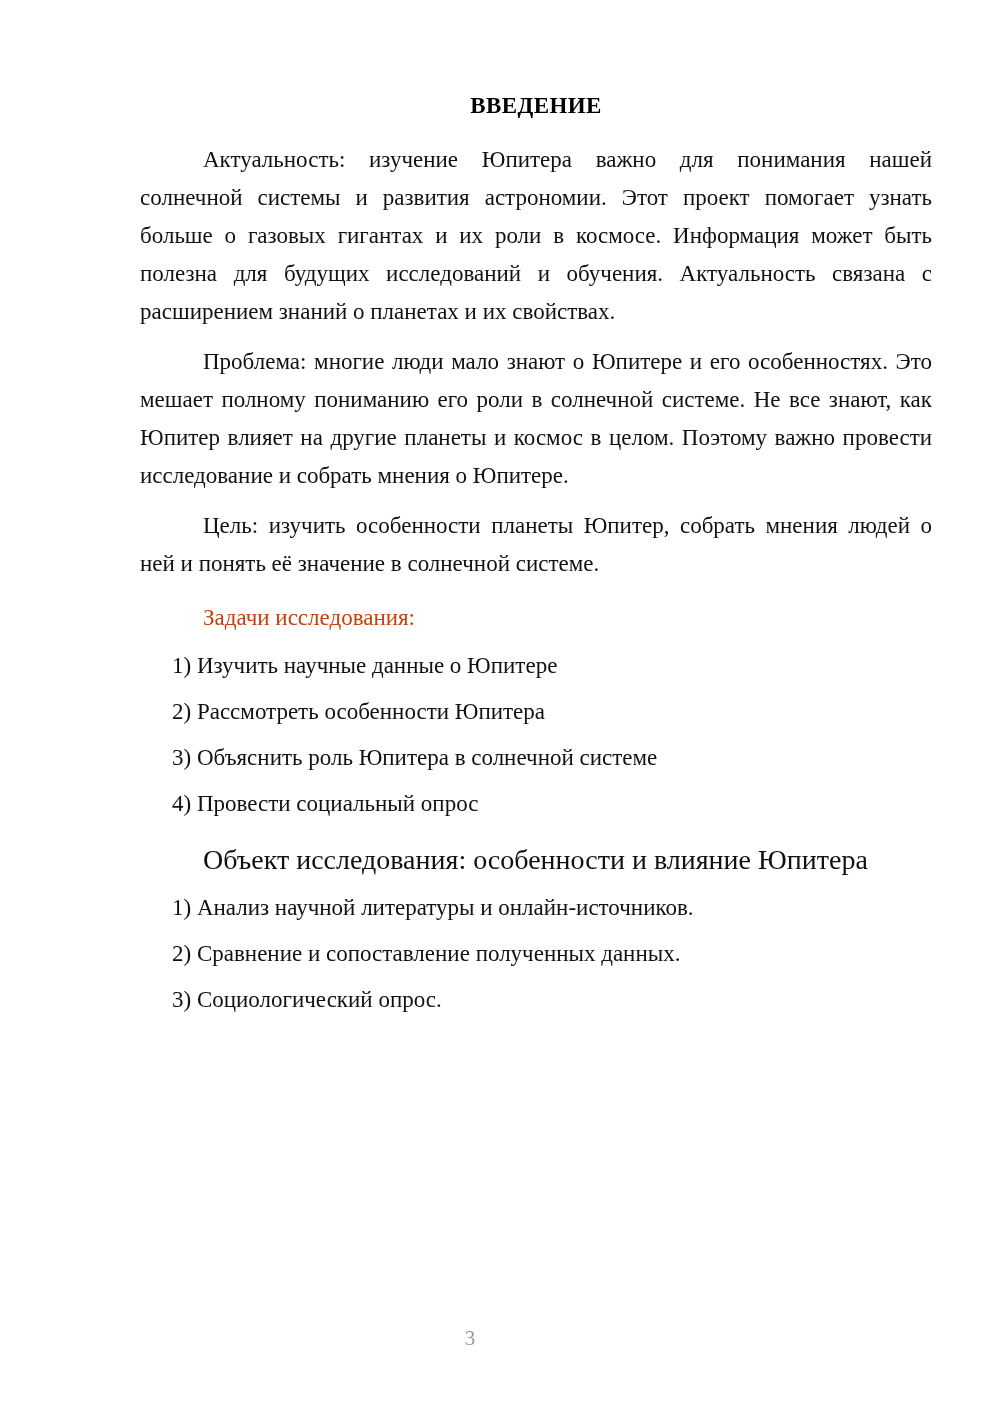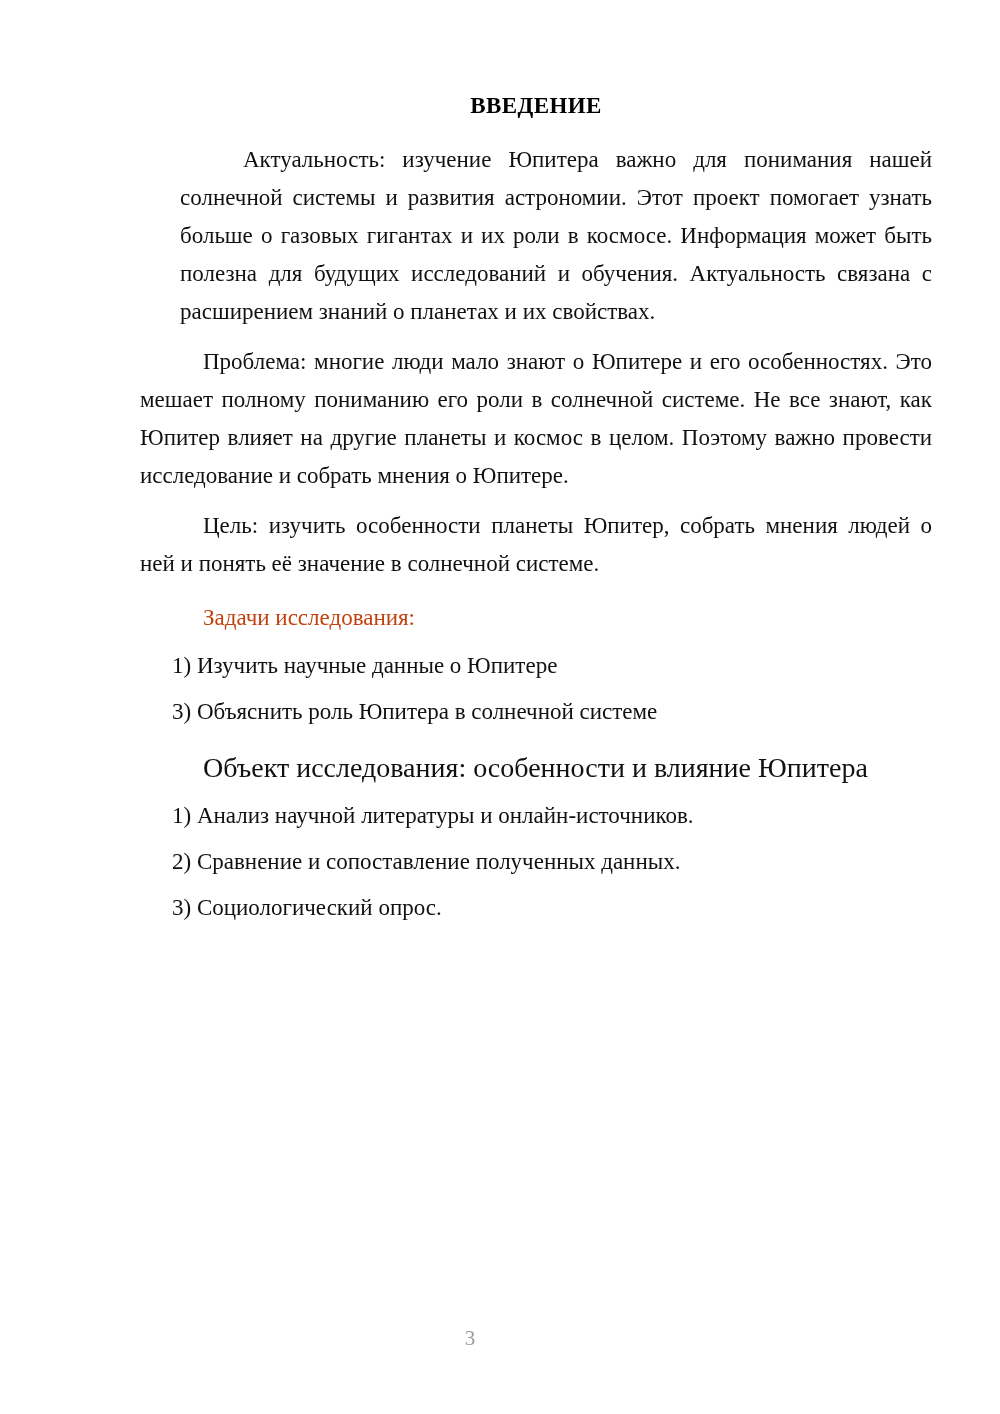--- a/index.html
+++ b/index.html
@@ -38,21 +38,20 @@
     line-height: 38px;
     text-align: justify;
     text-justify: inter-word;
     text-indent: 63px;
     margin: 0;
     padding-top: 12px;
     color: #111;
   }
   .para.first {
     padding-top: 20px;
-    margin-left: 40px;
   }
   .lead-line {
     font-size: 23px;
     line-height: 38px;
     text-align: left;
     text-indent: 63px;
     margin: 0;
     padding-top: 16px;
     color: #c2410c;
   }
@@ -107,21 +106,23 @@
     <p class="para first">Актуальность: изучение Юпитера важно для понимания нашей солнечной системы и развития астрономии. Этот проект помогает узнать больше о газовых гигантах и их роли в космосе. Информация может быть полезна для будущих исследований и обучения. Актуальность связана с расширением знаний о планетах и их свойствах.</p>
 
     <p class="para">Проблема: многие люди мало знают о Юпитере и его особенностях. Это мешает полному пониманию его роли в солнечной системе. Не все знают, как Юпитер влияет на другие планеты и космос в целом. Поэтому важно провести исследование и собрать мнения о Юпитере.</p>
 
     <p class="para">Цель: изучить особенности планеты Юпитер, собрать мнения людей о ней и понять её значение в солнечной системе.</p>
 
     <p class="lead-line">Задачи исследования:</p>
 
     <ul class="list tasks">
       <li class="list-item">1) Изучить научные данные о Юпитере</li>
+      <li class="list-item">2) Рассмотреть особенности Юпитера</li>
       <li class="list-item">3) Объяснить роль Юпитера в солнечной системе</li>
+      <li class="list-item">4) Провести социальный опрос</li>
     </ul>
 
     <p class="spacer-indent">Объект исследования: особенности и влияние Юпитера</p>
 
 
 
 
     <ul class="list methods">
       <li class="list-item">1) Анализ научной литературы и онлайн-источников.</li>
       <li class="list-item">2) Сравнение и сопоставление полученных данных.</li>

